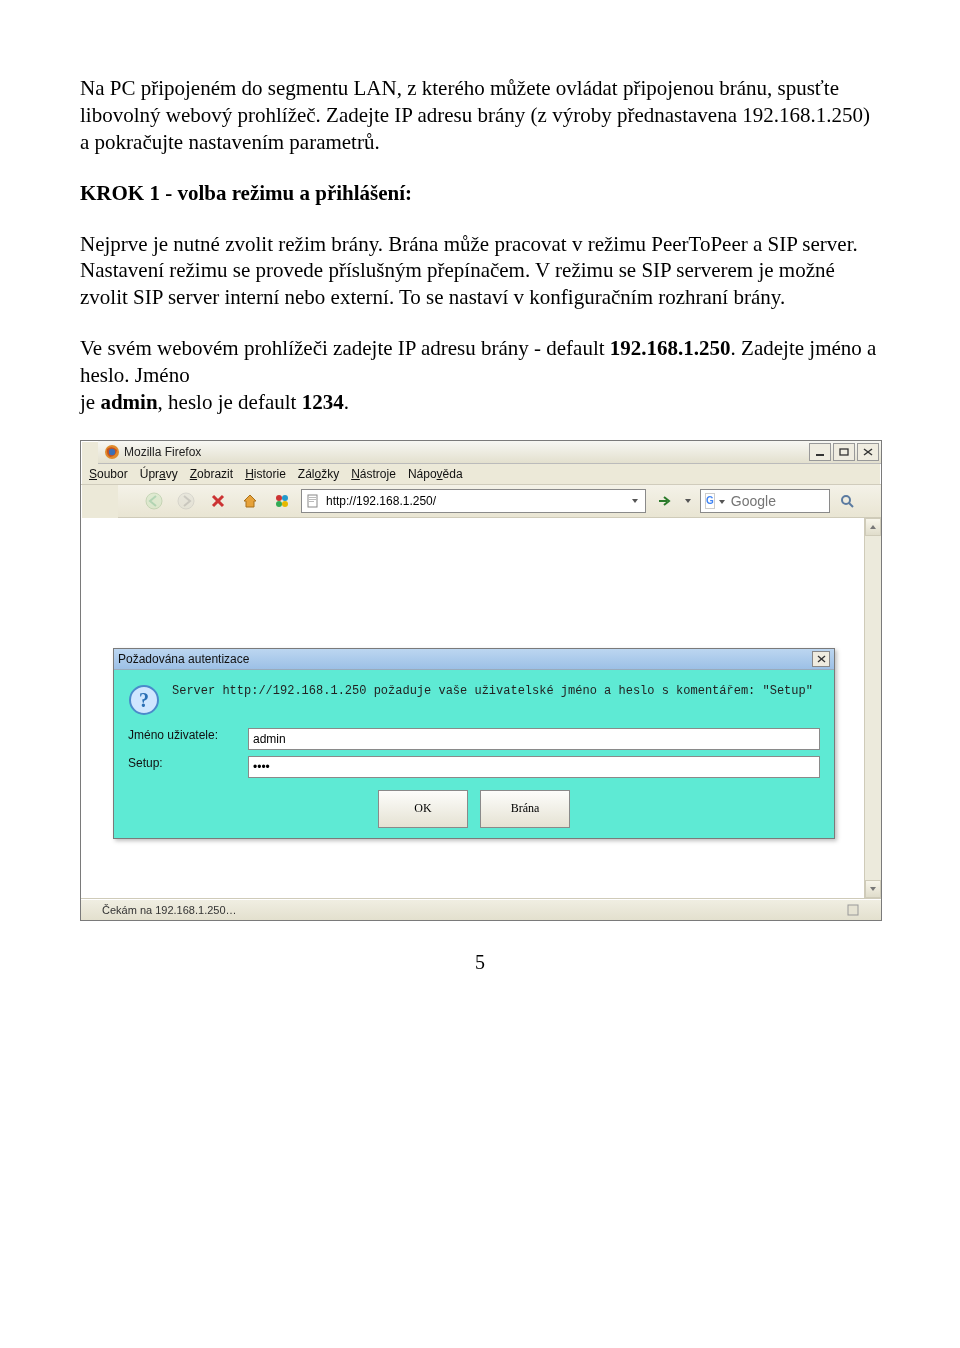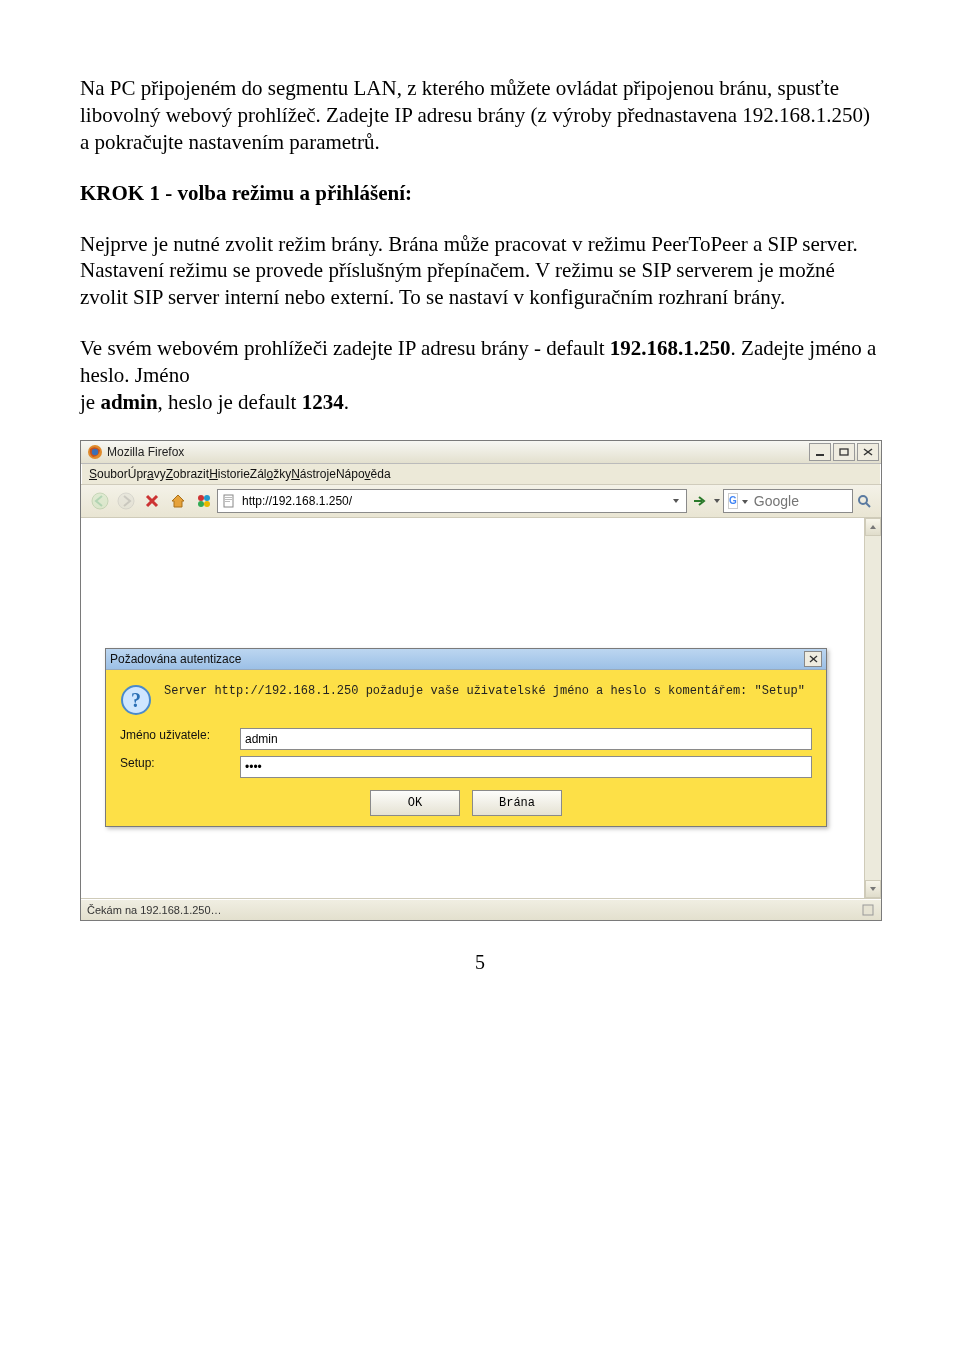--- a/index.html
+++ b/index.html
@@ -28,48 +28,51 @@
     box-shadow: 0 0 0 1px #fff inset;
   }
   
   .titlebar {
     display: flex;
     align-items: center;
     height: 22px;
     background: linear-gradient(#f7f7f3, #e3e0ce);
     border-bottom: 1px solid #bbb;
     padding: 0 2px;
+    margin-left: 17px;
   }
   .titlebar .ff-icon {
     width: 16px; height: 16px; margin: 0 4px;
     display: inline-block;
   }
   .titlebar .title { flex: 1; font-size: 12px; color: #222; }
   .winbtns { display: flex; gap: 2px; }
   .winbtn {
     width: 20px; height: 16px;
     border: 1px solid #999;
     background: #efece0;
     display: flex; align-items: center; justify-content: center;
     font-size: 10px; line-height: 1;
   }
   
   .menubar {
-    display: flex; 
+    display: flex; gap: 12px;
     padding: 3px 8px;
     border-bottom: 1px solid #d0ccbc;
   }
   .menubar span { cursor: default; }
   .menubar span u { text-decoration: underline; }
   
   .toolbar {
     display: flex; align-items: center;
-    padding: 4px 6px;
+    gap: 6px;
+    padding: 4px 23px;
     border-bottom: 1px solid #cfcbb9;
     background: linear-gradient(#f4f2e8,#e9e5d3);
+    margin-left: 37px;
   }
   .tbtn {
     width: 26px; height: 24px;
     display: flex; align-items: center; justify-content: center;
     border-radius: 3px;
   }
   .disabled svg { opacity: 0.35; }
   .urlwrap {
     flex: 1;
     display: flex; align-items: center;
@@ -108,23 +111,23 @@
   .content {
     height: 380px;
     background: #fff;
     position: relative;
     border-bottom: 1px solid #cfcbb9;
     overflow: hidden;
   }
   
   .dialog {
     position: absolute;
-    left: 24px; top: 130px;
+    left: 32px; top: 130px;
     width: 720px;
-    background: #fde047;
+    background: #5eead4;
     border: 1px solid #7a7a7a;
     box-shadow: 2px 2px 4px rgba(0,0,0,0.25);
   }
   .dlg-title {
     display:flex; align-items:center;
     background: linear-gradient(#bcd6f0,#9cc0e6);
     border-bottom:1px solid #9ab;
     height:20px; padding:0 4px;
     font-size:12px;
   }
@@ -155,32 +158,32 @@
     font-family: Tahoma, Arial, sans-serif;
     font-size:12px;
     padding: 1px 4px;
     background:#fff;
   }
   .dlg-buttons {
     display:flex; gap:12px; justify-content:center;
     margin-top:12px;
   }
   .dlg-buttons button {
-    width:90px; height:26px;
-    font-family: Liberation Mono, monospace;
+    width:90px; height:38px;
+    font-family: Liberation Serif, serif;
     font-size:12px;
     border:1px solid #8a8a8a;
     background: linear-gradient(#fdfdfb,#e5e2d3);
     cursor:pointer;
   }
   
   .statusbar {
     display:flex; align-items:center;
     height:20px;
-    padding:0 6px;
+    padding:0 21px;
     background: linear-gradient(#f0eee2,#e3e0ce);
     font-size:11px; color:#333;
     border-top:1px solid #fff;
   }
   .statusbar .spacer { flex:1; }
   .status-icon { width:14px; height:14px; margin-left:4px; }
 
   
   .vscroll {
     position:absolute; right:0; top:0; bottom:0;

